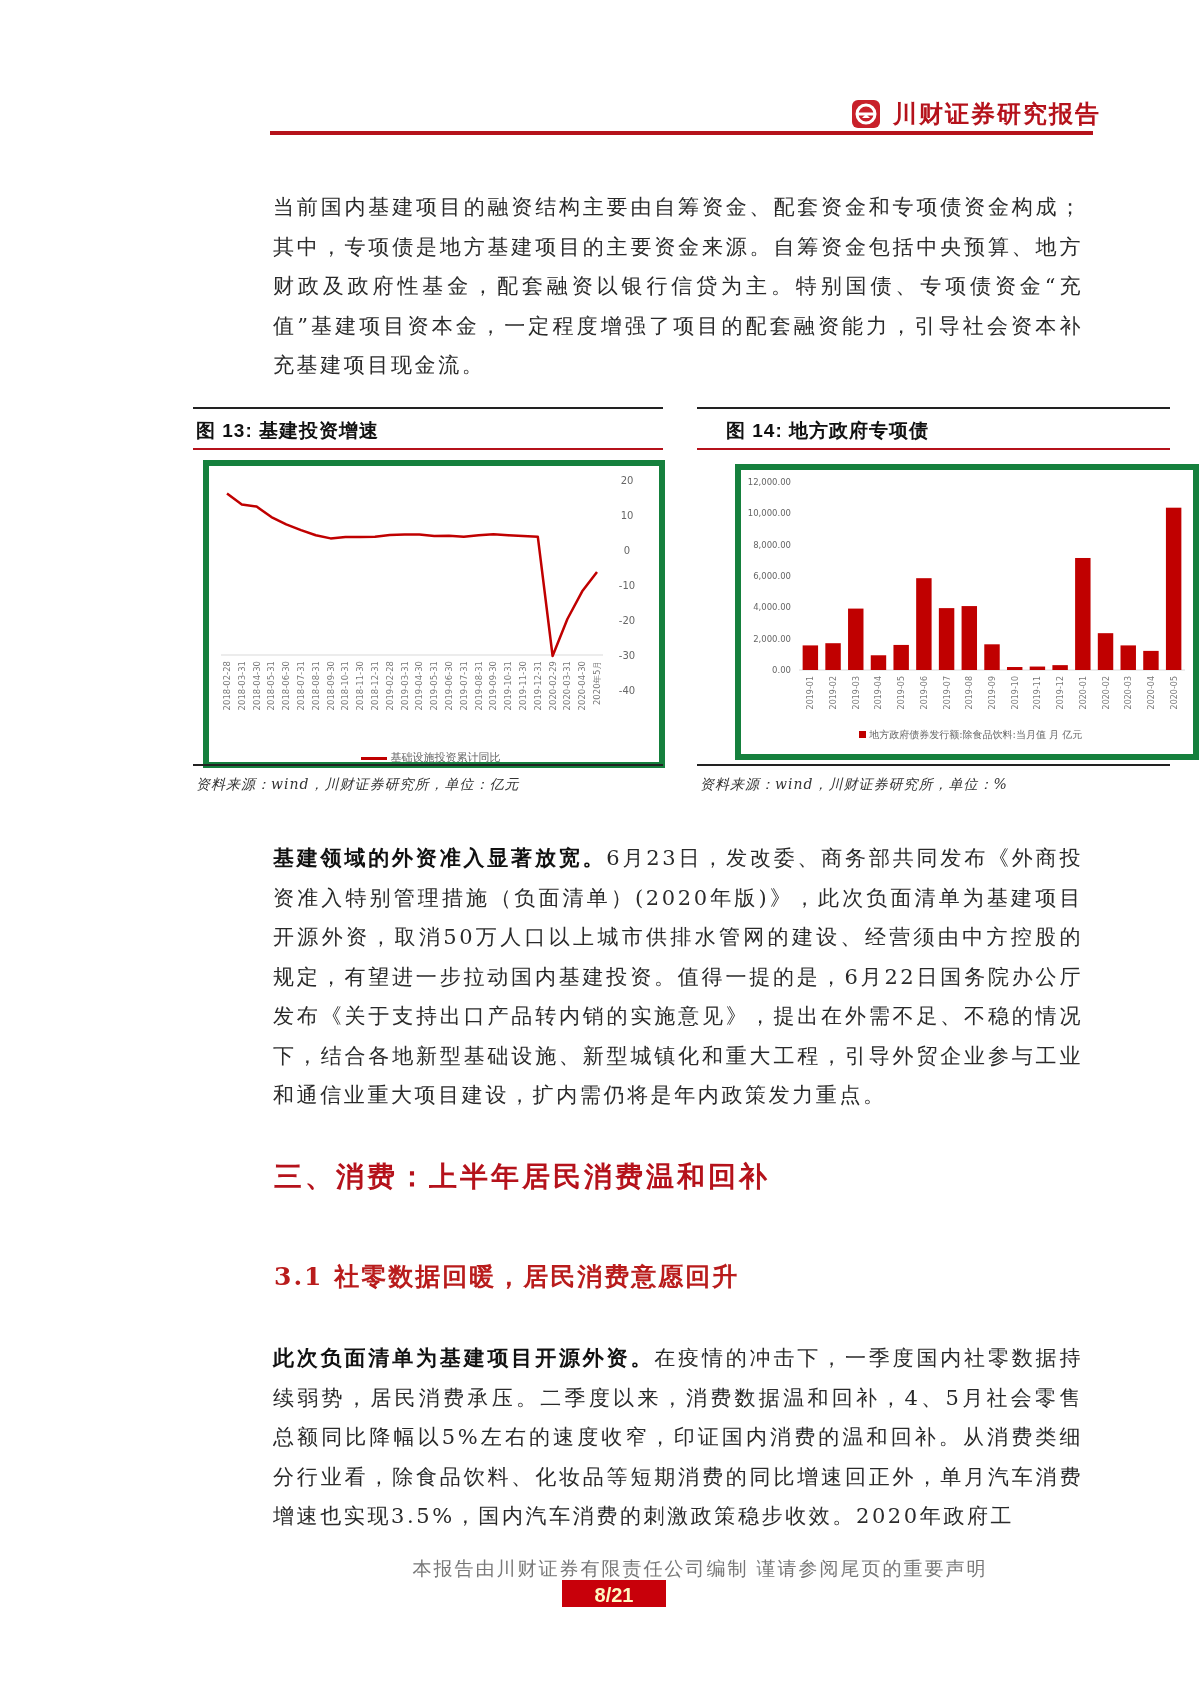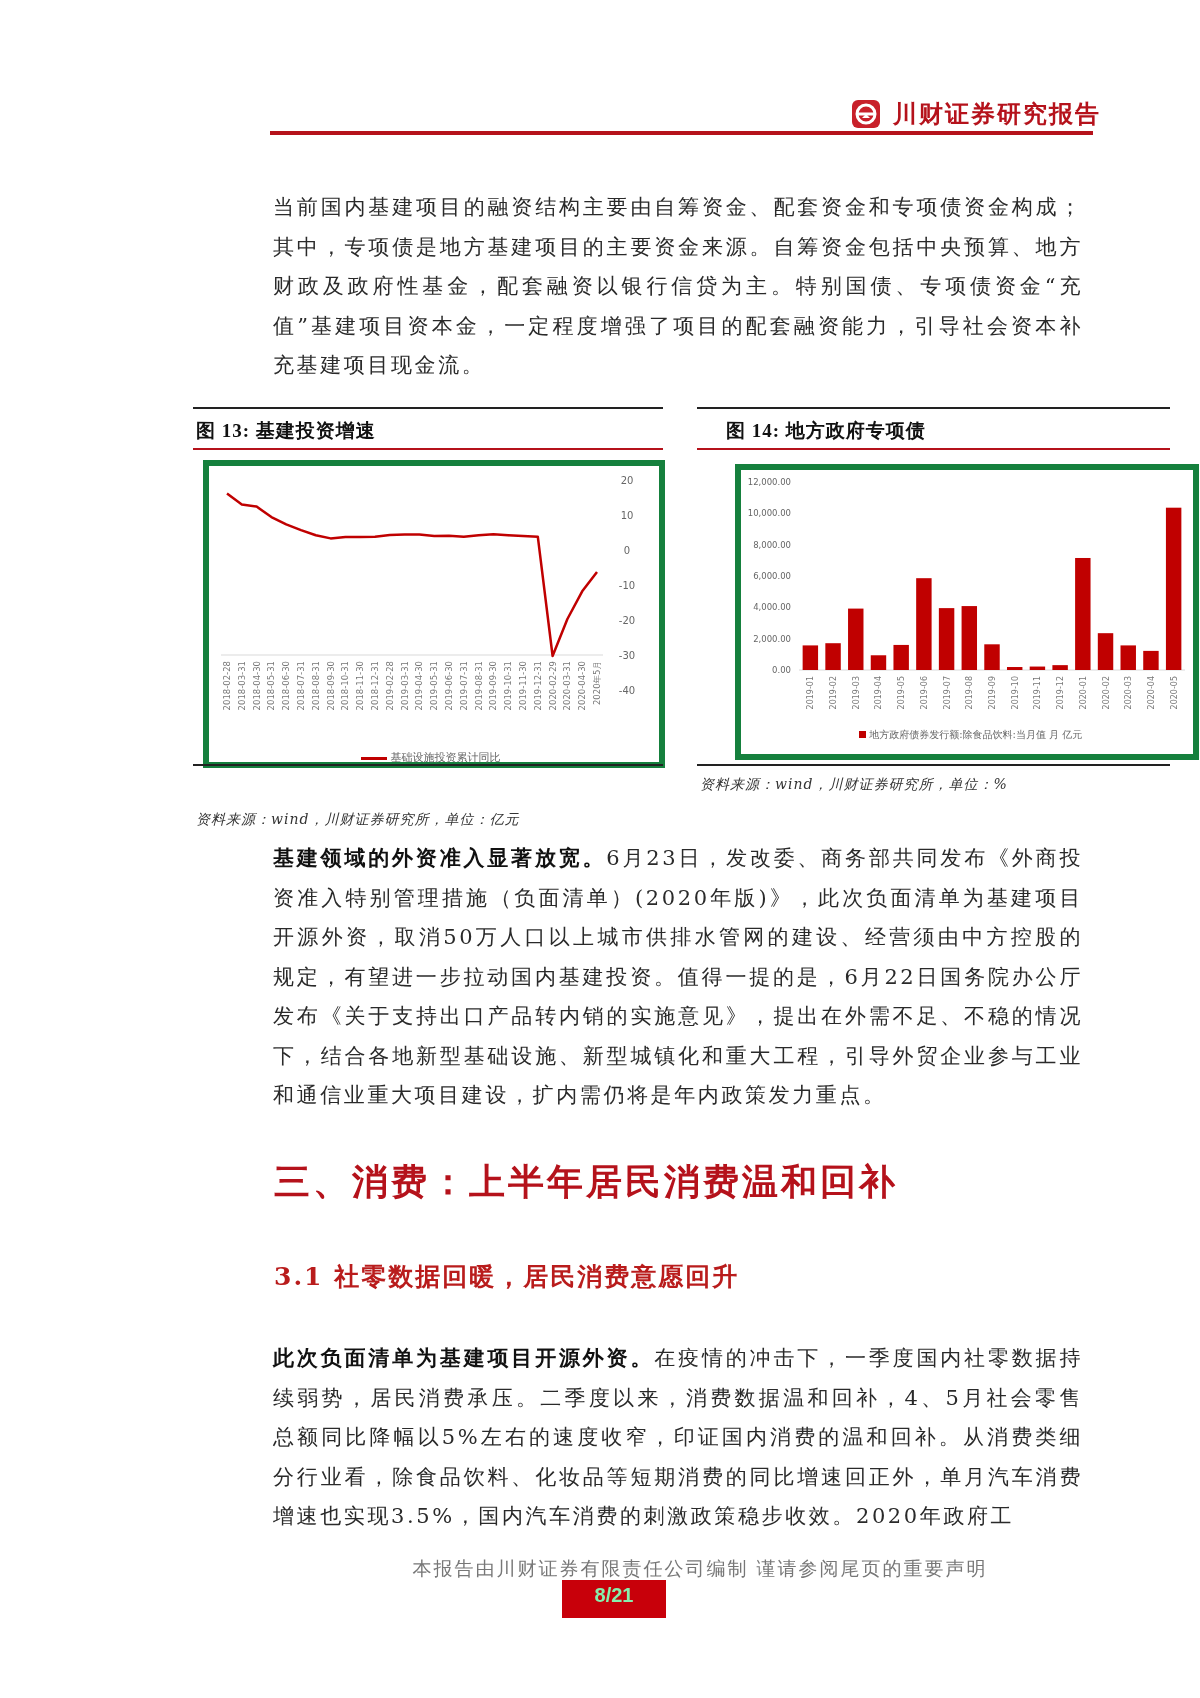--- a/index.html
+++ b/index.html
@@ -13,32 +13,32 @@
                font-family:"DejaVu Sans","Liberation Sans",sans-serif; }
   .hdr-rule { left:270px; top:131px; width:823px; height:4px; background:#b5121b; }
 
   
   .para { left:273px; width:810px; font-size:21px; line-height:39.5px; letter-spacing:2.6px; color:#2a2a2a; text-align:justify; }
   .para b { color:#111; }
 
   
   .fig-top { height:2px; background:#222; }
   .fig-bot { height:2px; background:#b5121b; }
-  .fig-title { font-size:19px; font-weight:bold; color:#111; font-family:Liberation Serif, serif; letter-spacing:1px; }
+  .fig-title { font-size:19px; font-weight:bold; color:#111; font-family:Liberation Sans, sans-serif; letter-spacing:1px; }
   .src-rule { height:2px; background:#222; }
   .src-text { font-size:14px; font-style:italic; color:#333; letter-spacing:1px; }
 
   .chart-box { border:6px solid #15803d; background:#fff; }
   .legend { font-size:11px; color:#666; font-family:"DejaVu Sans","Liberation Sans",sans-serif; }
 
-  .h1 { left:274px; top:1158px; font-size:36px; font-weight:bold; color:#b5121b; letter-spacing:3px; }
+  .h1 { left:274px; top:1158px; font-size:28px; font-weight:bold; color:#b5121b; letter-spacing:3px; }
   .h2 { left:274px; top:1260px; font-size:25px; font-weight:bold; color:#b91c1c; letter-spacing:2px; }
 
   .footer-note { left:400px; top:1556px; width:600px; text-align:center; font-size:19px; color:#777; letter-spacing:2px; }
-  .page-box { left:562px; top:1580px; width:104px; height:38px; background:#c8000a; color:#86efac; font-size:20px;
+  .page-box { left:562px; top:1580px; width:104px; height:27px; background:#c8000a; color:#fef9c3; font-size:20px;
               font-weight:bold; text-align:center; line-height:30px; font-family:"Liberation Sans","DejaVu Sans",sans-serif; }
 </style>
 </head>
 <body>
 
 <div class="abs hdr-logo">
   <svg width="28" height="28" viewBox="0 0 28 28">
     <circle cx="14" cy="14" r="9" fill="none" stroke="#fff" stroke-width="3"></circle>
     <rect x="6" y="12.5" width="16" height="3" fill="#fff"></rect>
     <path d="M10 18 L14 14 L18 18 Z" fill="#fff"></path>
@@ -91,21 +91,21 @@
       <text x="0" y="0" font-size="8.5" fill="#777" text-anchor="end" font-family="DejaVu Sans, sans-serif" transform="translate(376.20000000000005,195) rotate(-90)">2020-04-30</text>
       <text x="0" y="0" font-size="8.5" fill="#777" text-anchor="end" font-family="DejaVu Sans, sans-serif" transform="translate(391,195) rotate(-90)">2020年5月</text>
     </svg>
   <div class="abs legend" style="left:152px;top:270px;margin-top:14px;">
     <span style="display:inline-block;width:26px;height:3px;background:#c00000;vertical-align:middle;"></span>
     <span>基础设施投资累计同比</span>
   </div>
 </div>
 
 <div class="abs src-rule" style="left:193px;top:764px;width:470px;"></div>
-<div class="abs src-text" style="left:196px;top:776px;margin-top:35px;">资料来源：wind，川财证券研究所，单位：亿元</div>
+<div class="abs src-text" style="left:196px;top:776px;">资料来源：wind，川财证券研究所，单位：亿元</div>
 
 <div class="abs fig-top" style="left:697px;top:407px;width:473px;"></div>
 <div class="abs fig-title" style="left:700px;top:418px;margin-left:26px;">图 14:  地方政府专项债</div>
 <div class="abs fig-bot" style="left:697px;top:448px;width:473px;"></div>
 
 <div class="abs chart-box" style="left:707px;top:464px;width:452px;height:284px;margin-left:28px;">
   <svg id="chart2" width="452" height="284">
       <text x="50" y="15" font-size="8.5" fill="#666" text-anchor="end" font-family="DejaVu Sans, sans-serif">12,000.00</text>
       <text x="50" y="46.33333333333333" font-size="8.5" fill="#666" text-anchor="end" font-family="DejaVu Sans, sans-serif">10,000.00</text>
       <text x="50" y="77.66666666666666" font-size="8.5" fill="#666" text-anchor="end" font-family="DejaVu Sans, sans-serif">8,000.00</text>

